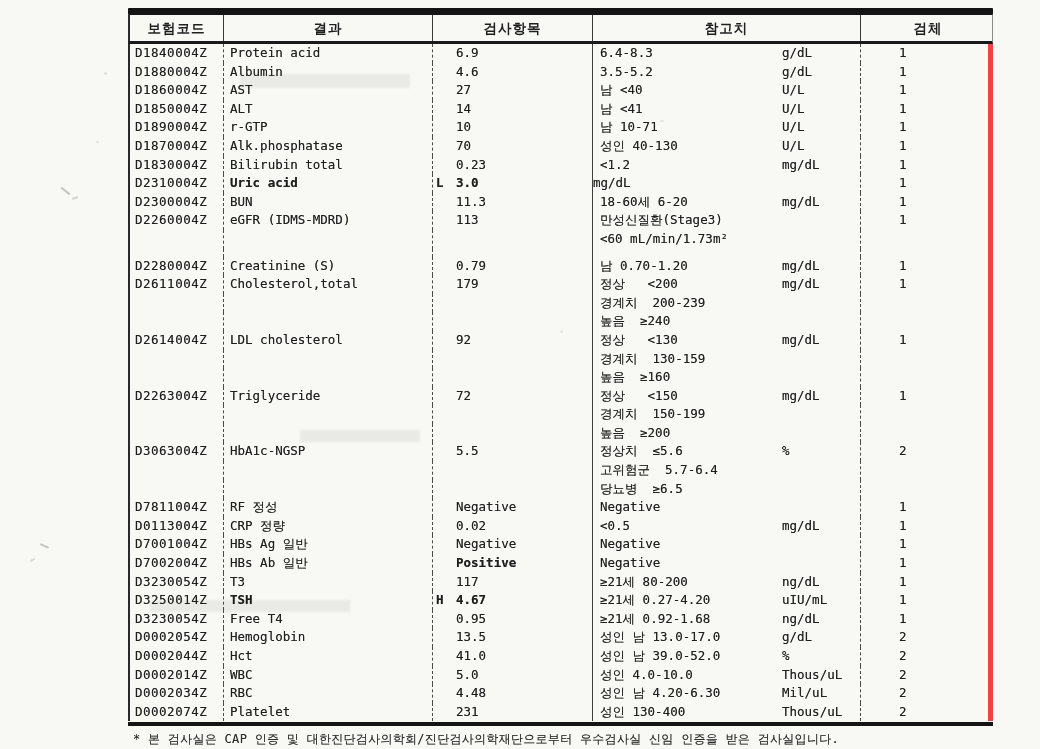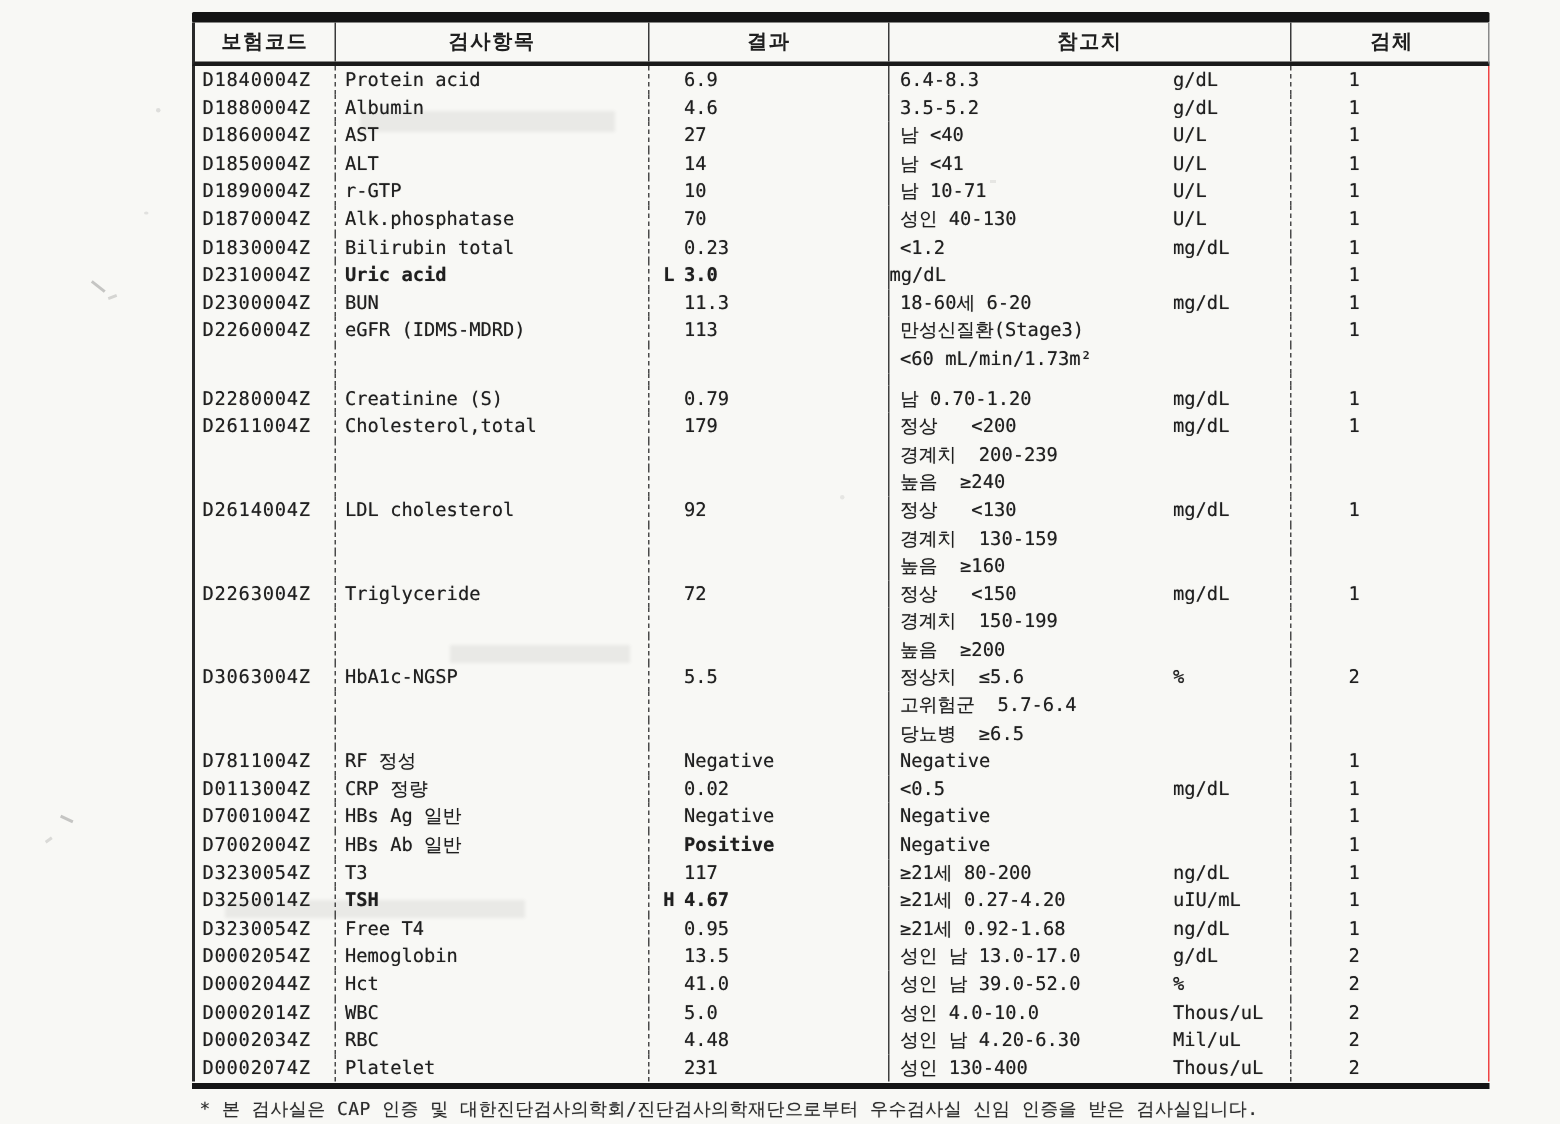--- a/index.html
+++ b/index.html
@@ -15,30 +15,30 @@
   .topbar{height:7px;background:#141414;border-radius:1px;}
   .header-row{
     display:grid;grid-template-columns:93px 209px 160px 268px 135px;
     height:26px;line-height:26px;
     border-bottom:3px solid #1a1a1a;
     border-left:2px solid #2a2a2a;border-right:1px solid #8a8a8a;
     font-weight:bold;font-size:13.5px;
   }
   .header-row .hcell{text-align:center;letter-spacing:1px;}
   .header-row .hcell + .hcell{border-left:1px solid #3a3a3a;}
-  .rows{border-left:2px solid #2a2a2a;border-right:1px solid #ef4444;}
+  .rows{border-left:2px solid #2a2a2a;border-right:5px solid #ef4444;}
   .row{
     display:grid;grid-template-columns:93px 209px 160px 268px 135px;
     height:18.6px;line-height:18.6px;font-size:12.5px;
   }
   .row.spacer{height:8px;line-height:8px;}
   .cell{overflow:hidden;white-space:pre;text-shadow:0 0 0.5px rgba(20,20,20,0.55);}
   .c-code{padding-left:5px;letter-spacing:0.5px;}
   .c-name{border-left:1px dashed #4a4a4a;padding-left:6px;}
-  .c-result{border-left:1px dashed #4a4a4a;display:flex;text-align:center;}
+  .c-result{border-left:1px dashed #4a4a4a;display:flex;}
   .c-result .flag{width:20px;padding-left:3px;font-weight:bold;}
   .c-ref{border-left:1px solid #3f3f3f;display:flex;}
   .c-ref .reftxt{width:182px;padding-left:7px;white-space:pre;}
   .c-ref .unit{white-space:pre;}
   .c-spec{border-left:1px dashed #4a4a4a;padding-left:38px;}
   .b{font-weight:bold;}
   .bottombar{height:4px;background:#151515;margin-top:1px;}
   
   .footnote{position:absolute;top:731px;left:133px;font-size:12px;color:#2c2c2c;
     letter-spacing:0.3px;text-shadow:0 0 0.6px rgba(0,0,0,0.4);}
@@ -50,22 +50,22 @@
 </style>
 </head>
 <body>
 
 <div class="page">
 
   <div class="table">
     <div class="topbar"></div>
     <div class="header-row">
       <div class="hcell">보험코드</div>
+      <div class="hcell">결과</div>
       <div class="hcell">검사항목</div>
-      <div class="hcell">결과</div>
       <div class="hcell">참고치</div>
       <div class="hcell">검체</div>
     </div>
     <div class="rows" id="rows">
         <div class="row">
           <div class="cell c-code">D1840004Z</div>
           <div class="cell c-name">Protein acid</div>
           <div class="cell c-result"><div class="flag"></div><div class="val">6.9</div></div>
           <div class="cell c-ref"><div class="reftxt">6.4-8.3</div><div class="unit">g/dL</div></div>
           <div class="cell c-spec">1</div>

